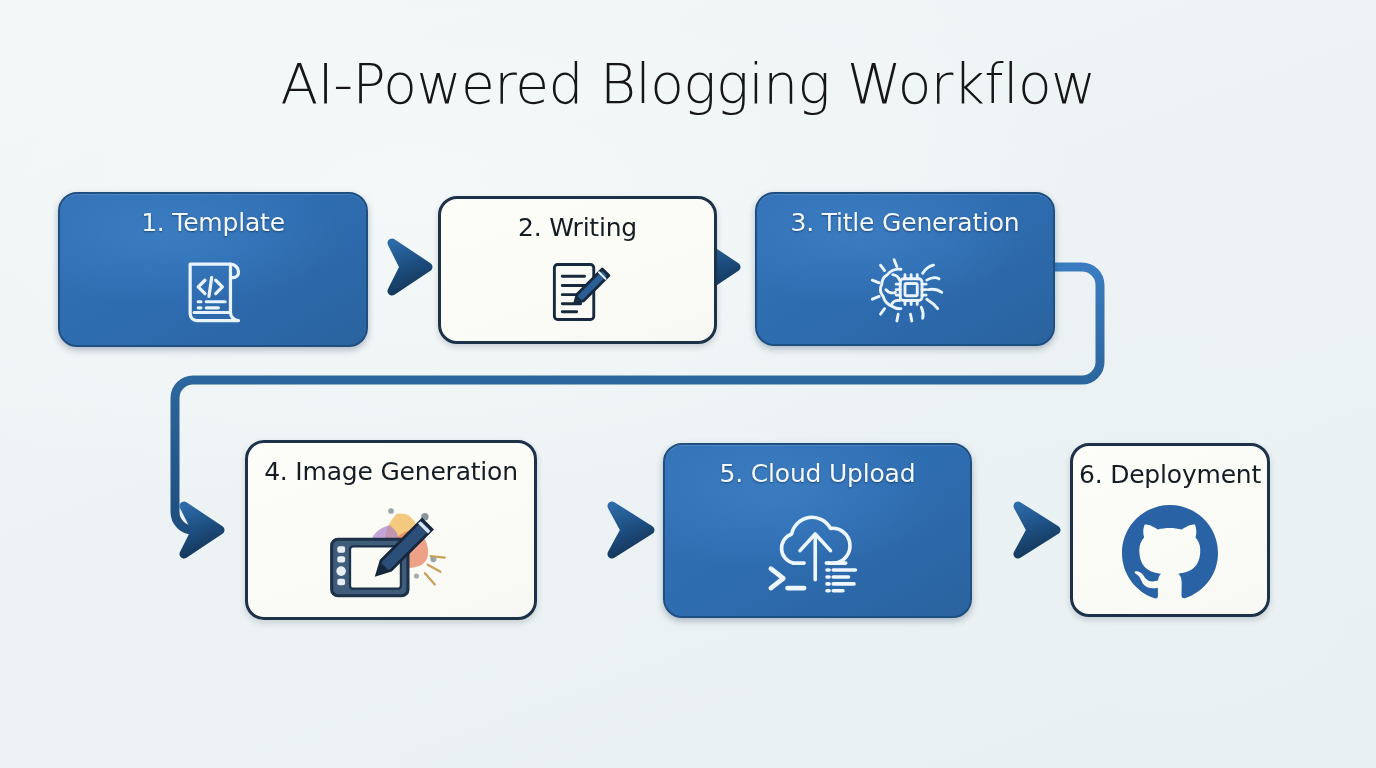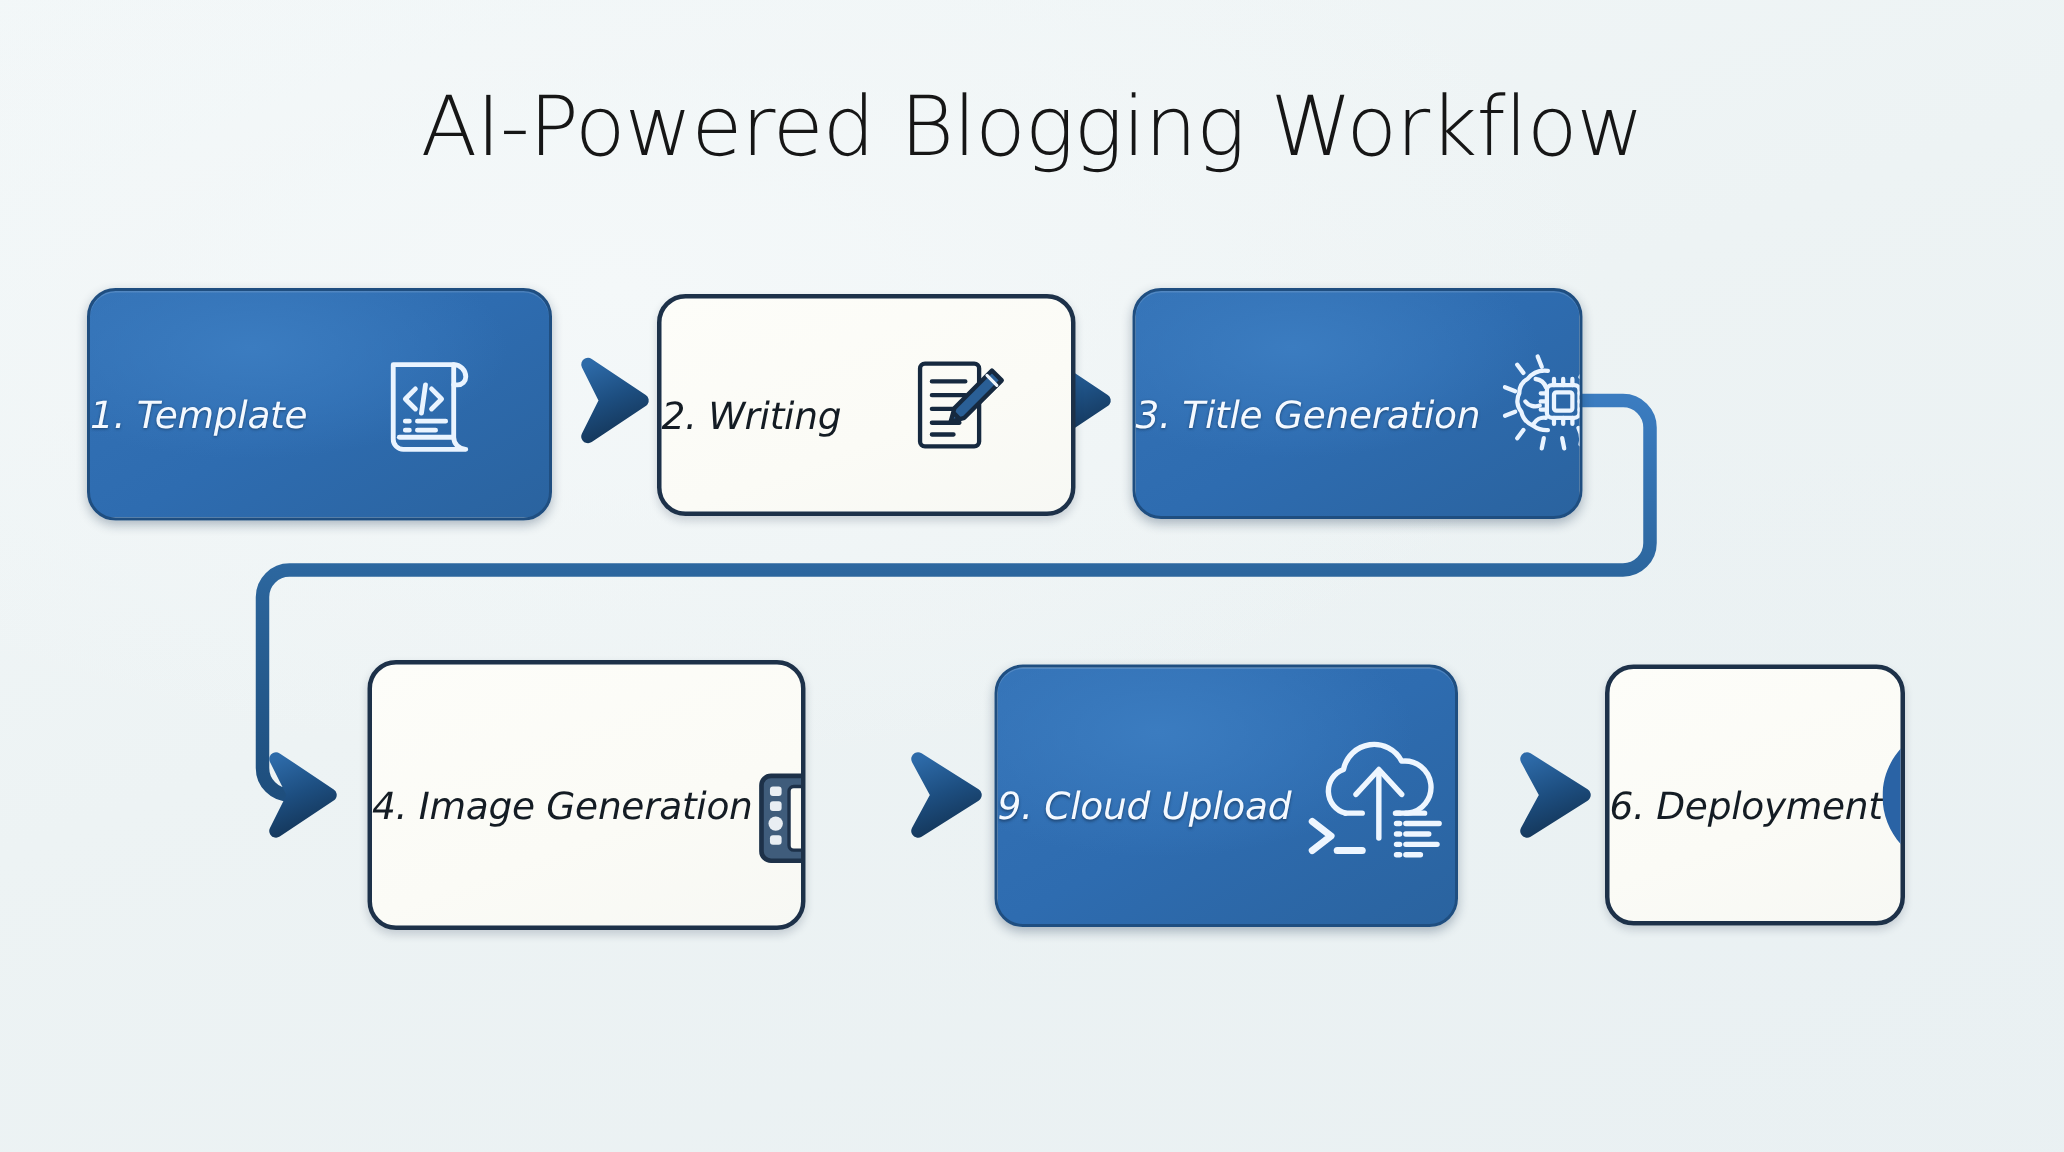--- a/index.html
+++ b/index.html
@@ -44,24 +44,23 @@
     height: 768px;
     pointer-events: none;
   }
 
   
   .card {
     position: absolute;
     box-sizing: border-box;
     border-radius: 19px;
     display: flex;
-    flex-direction: row;
+    flex-direction: column;
     align-items: center;
     overflow: hidden;
-    font-style: italic;
   }
   .card.filled {
     background:
       radial-gradient(ellipse 80% 70% at 35% 25%, #3b7cc0 0%, rgba(59,124,192,0) 70%),
       linear-gradient(150deg, #3472b6 0%, #2e6cb0 50%, #2a639f 100%);
     border: 2px solid #1f4e80;
     box-shadow: 0 3px 7px rgba(18,44,74,0.30), inset 0 1px 0 rgba(255,255,255,0.14);
   }
   .card.outlined {
     background: linear-gradient(160deg, #fdfdf9 0%, #fbfbf6 60%, #f7f8f4 100%);
@@ -229,21 +228,21 @@
 
         <path d="M68 12 l7 7 l-29 29 l-10 3 l3 -10 Z" fill="#2c4f79" stroke="#18283c" stroke-width="2"></path>
         <path d="M66 14 l7 7" stroke="#dfe9f3" stroke-width="2.4"></path>
         <path d="M39 44 l4 4" stroke="#18283c" stroke-width="2"></path>
         <path d="M36 51 l2.5 -7 l4.5 4.5 Z" fill="#18283c"></path>
       </svg>
     </div>
   </div>
 
   <div class="card filled" style="left:663px; top:443px; width:309px; height:175px;">
-    <div class="card-label">9. Cloud Upload</div>
+    <div class="card-label">5. Cloud Upload</div>
     <div class="card-icon">
       <svg width="122" height="100" viewBox="0 0 88 72" fill="none" stroke="#eef6ff" stroke-width="2.6" stroke-linecap="round" stroke-linejoin="round">
 
         <path d="M26 44 a11 11 0 0 1 -1 -21 a15 15 0 0 1 28 -4 a11 11 0 0 1 3 25 H50" fill="none"></path>
         <path d="M26 44 h8"></path>
 
         <path d="M42 56 V24"></path>
         <path d="M31 35 L42 23 L53 35"></path>
 
         <path d="M10 48 l9 7 l-9 7" stroke-width="3.4"></path>

